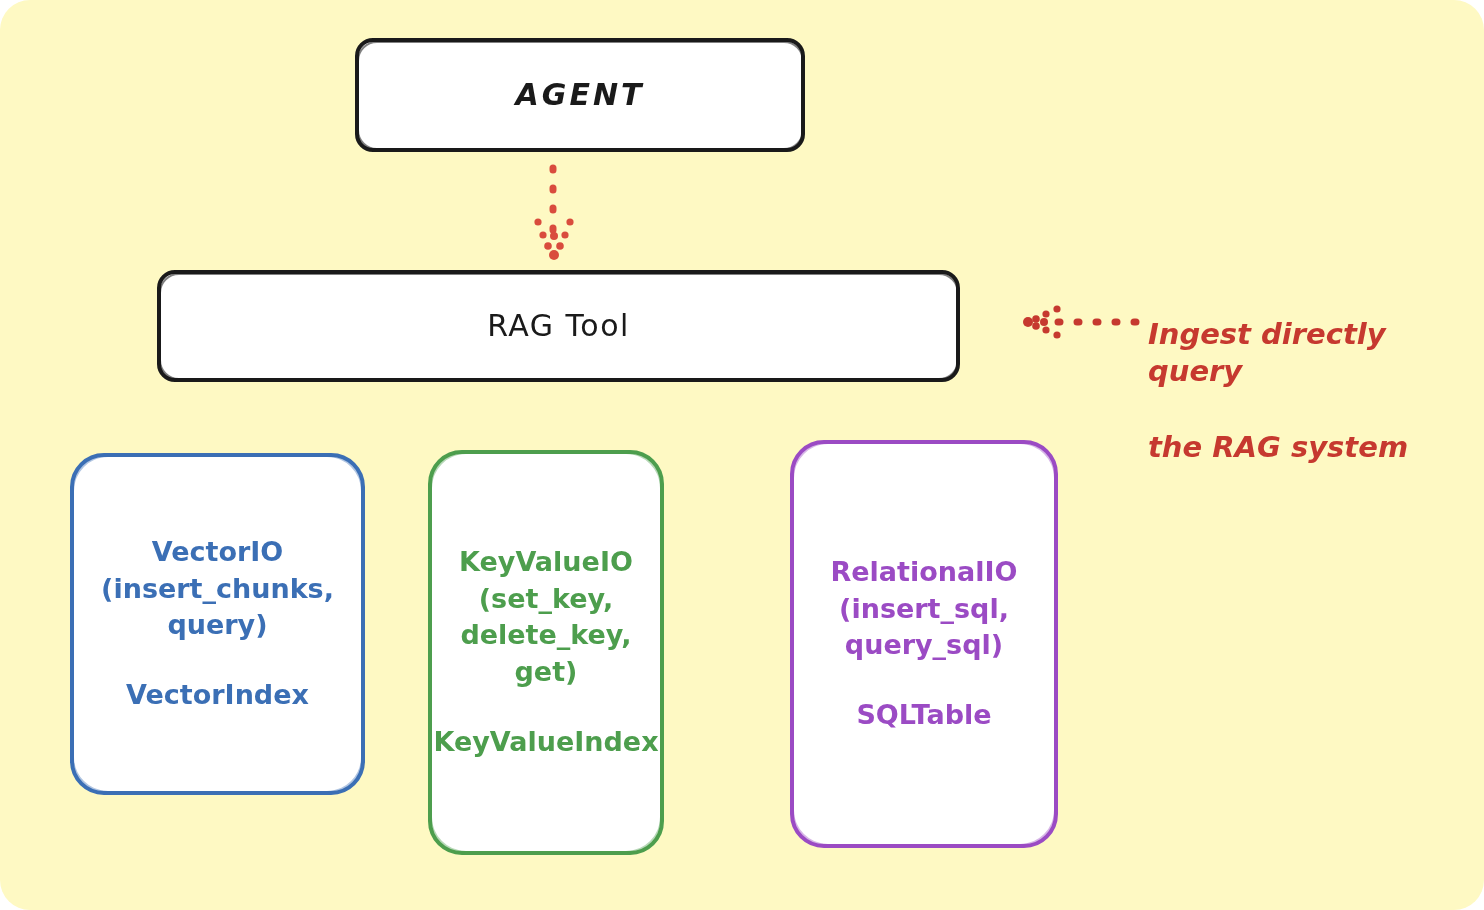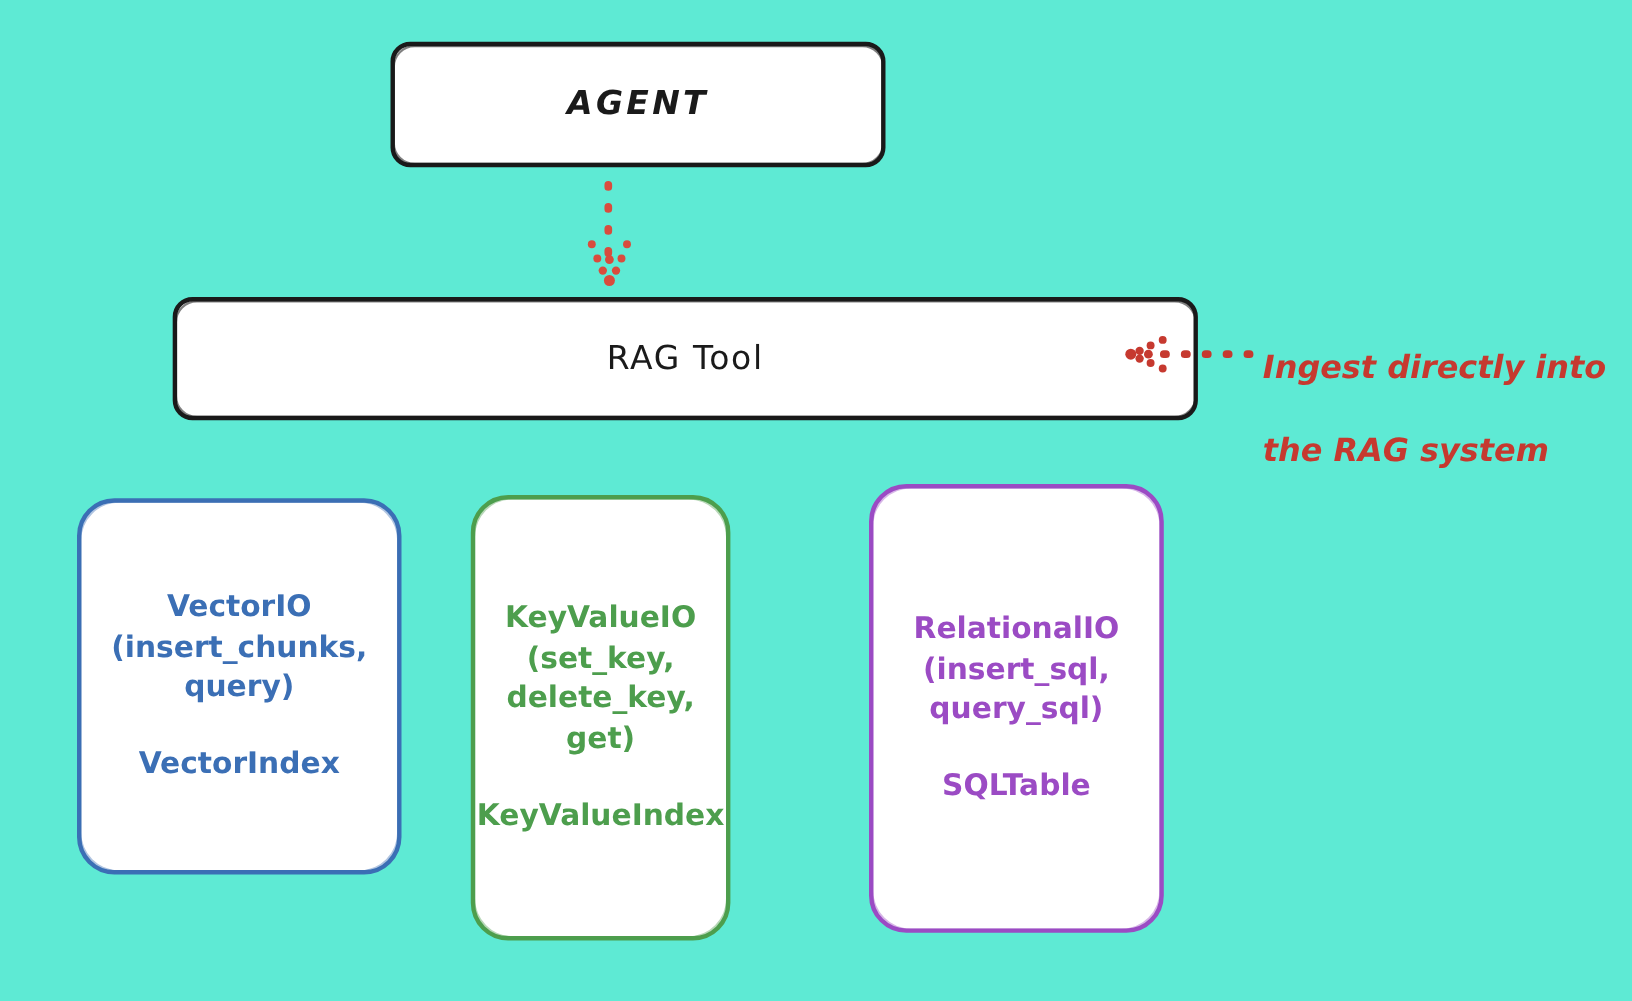--- a/index.html
+++ b/index.html
@@ -8,22 +8,23 @@
     padding: 0;
     background: #ffffff;
   }
   body {
     font-family: "DejaVu Sans", sans-serif;
   }
   #canvas {
     position: relative;
     width: 1484px;
     height: 910px;
-    background: #5eead4;
+    background: #fef9c3;
     overflow: hidden;
+    border-radius: 30px;
   }
   .node {
     position: absolute;
     box-sizing: border-box;
     display: flex;
     align-items: center;
     justify-content: center;
     text-align: center;
     background: #ffffff;
   }
@@ -106,21 +107,21 @@
 </style>
 </head>
 <body>
 
 <div id="canvas">
 
   <div class="node box-black" style="left:355px; top:38px; width:450px; height:114px;">
     <span class="label label-black label-agent">AGENT</span>
   </div>
 
-  <div class="node box-black" style="left:157px; top:270px; width:932px; height:112px;">
+  <div class="node box-black" style="left:157px; top:270px; width:803px; height:112px;">
     <span class="label label-black">RAG Tool</span>
   </div>
 
   <div class="node box-colored" style="left:70px; top:453px; width:295px; height:342px; border-color:#3b6fb5; color:#3b6fb5;">
     <div class="store-label" style="color:#3b6fb5;">
       <div>VectorIO</div>
       <div>(insert_chunks,</div>
       <div>query)</div>
       <span class="gap"></span>
       <div>VectorIndex</div>
@@ -141,21 +142,21 @@
     <div class="store-label" style="color:#9b4bc4;">
       <div>RelationalIO</div>
       <div>(insert_sql,</div>
       <div>query_sql)</div>
       <span class="gap"></span>
       <div>SQLTable</div>
     </div>
   </div>
 
   <div class="annotation" style="left:1148px; top:278px; width:330px;">
-    <div>Ingest directly into</div>
+    <div>Ingest directly query</div>
     <div>the RAG system</div>
   </div>
 
   <svg class="overlay" viewBox="0 0 1484 910">
 
     <g>
       <line x1="553" y1="168" x2="553" y2="240" stroke="#d94c3d" stroke-width="7" stroke-linecap="round" stroke-dasharray="2 18"></line>
 
       <g>
         <circle cx="538" cy="222" r="3.6" fill="#d94c3d"></circle>

